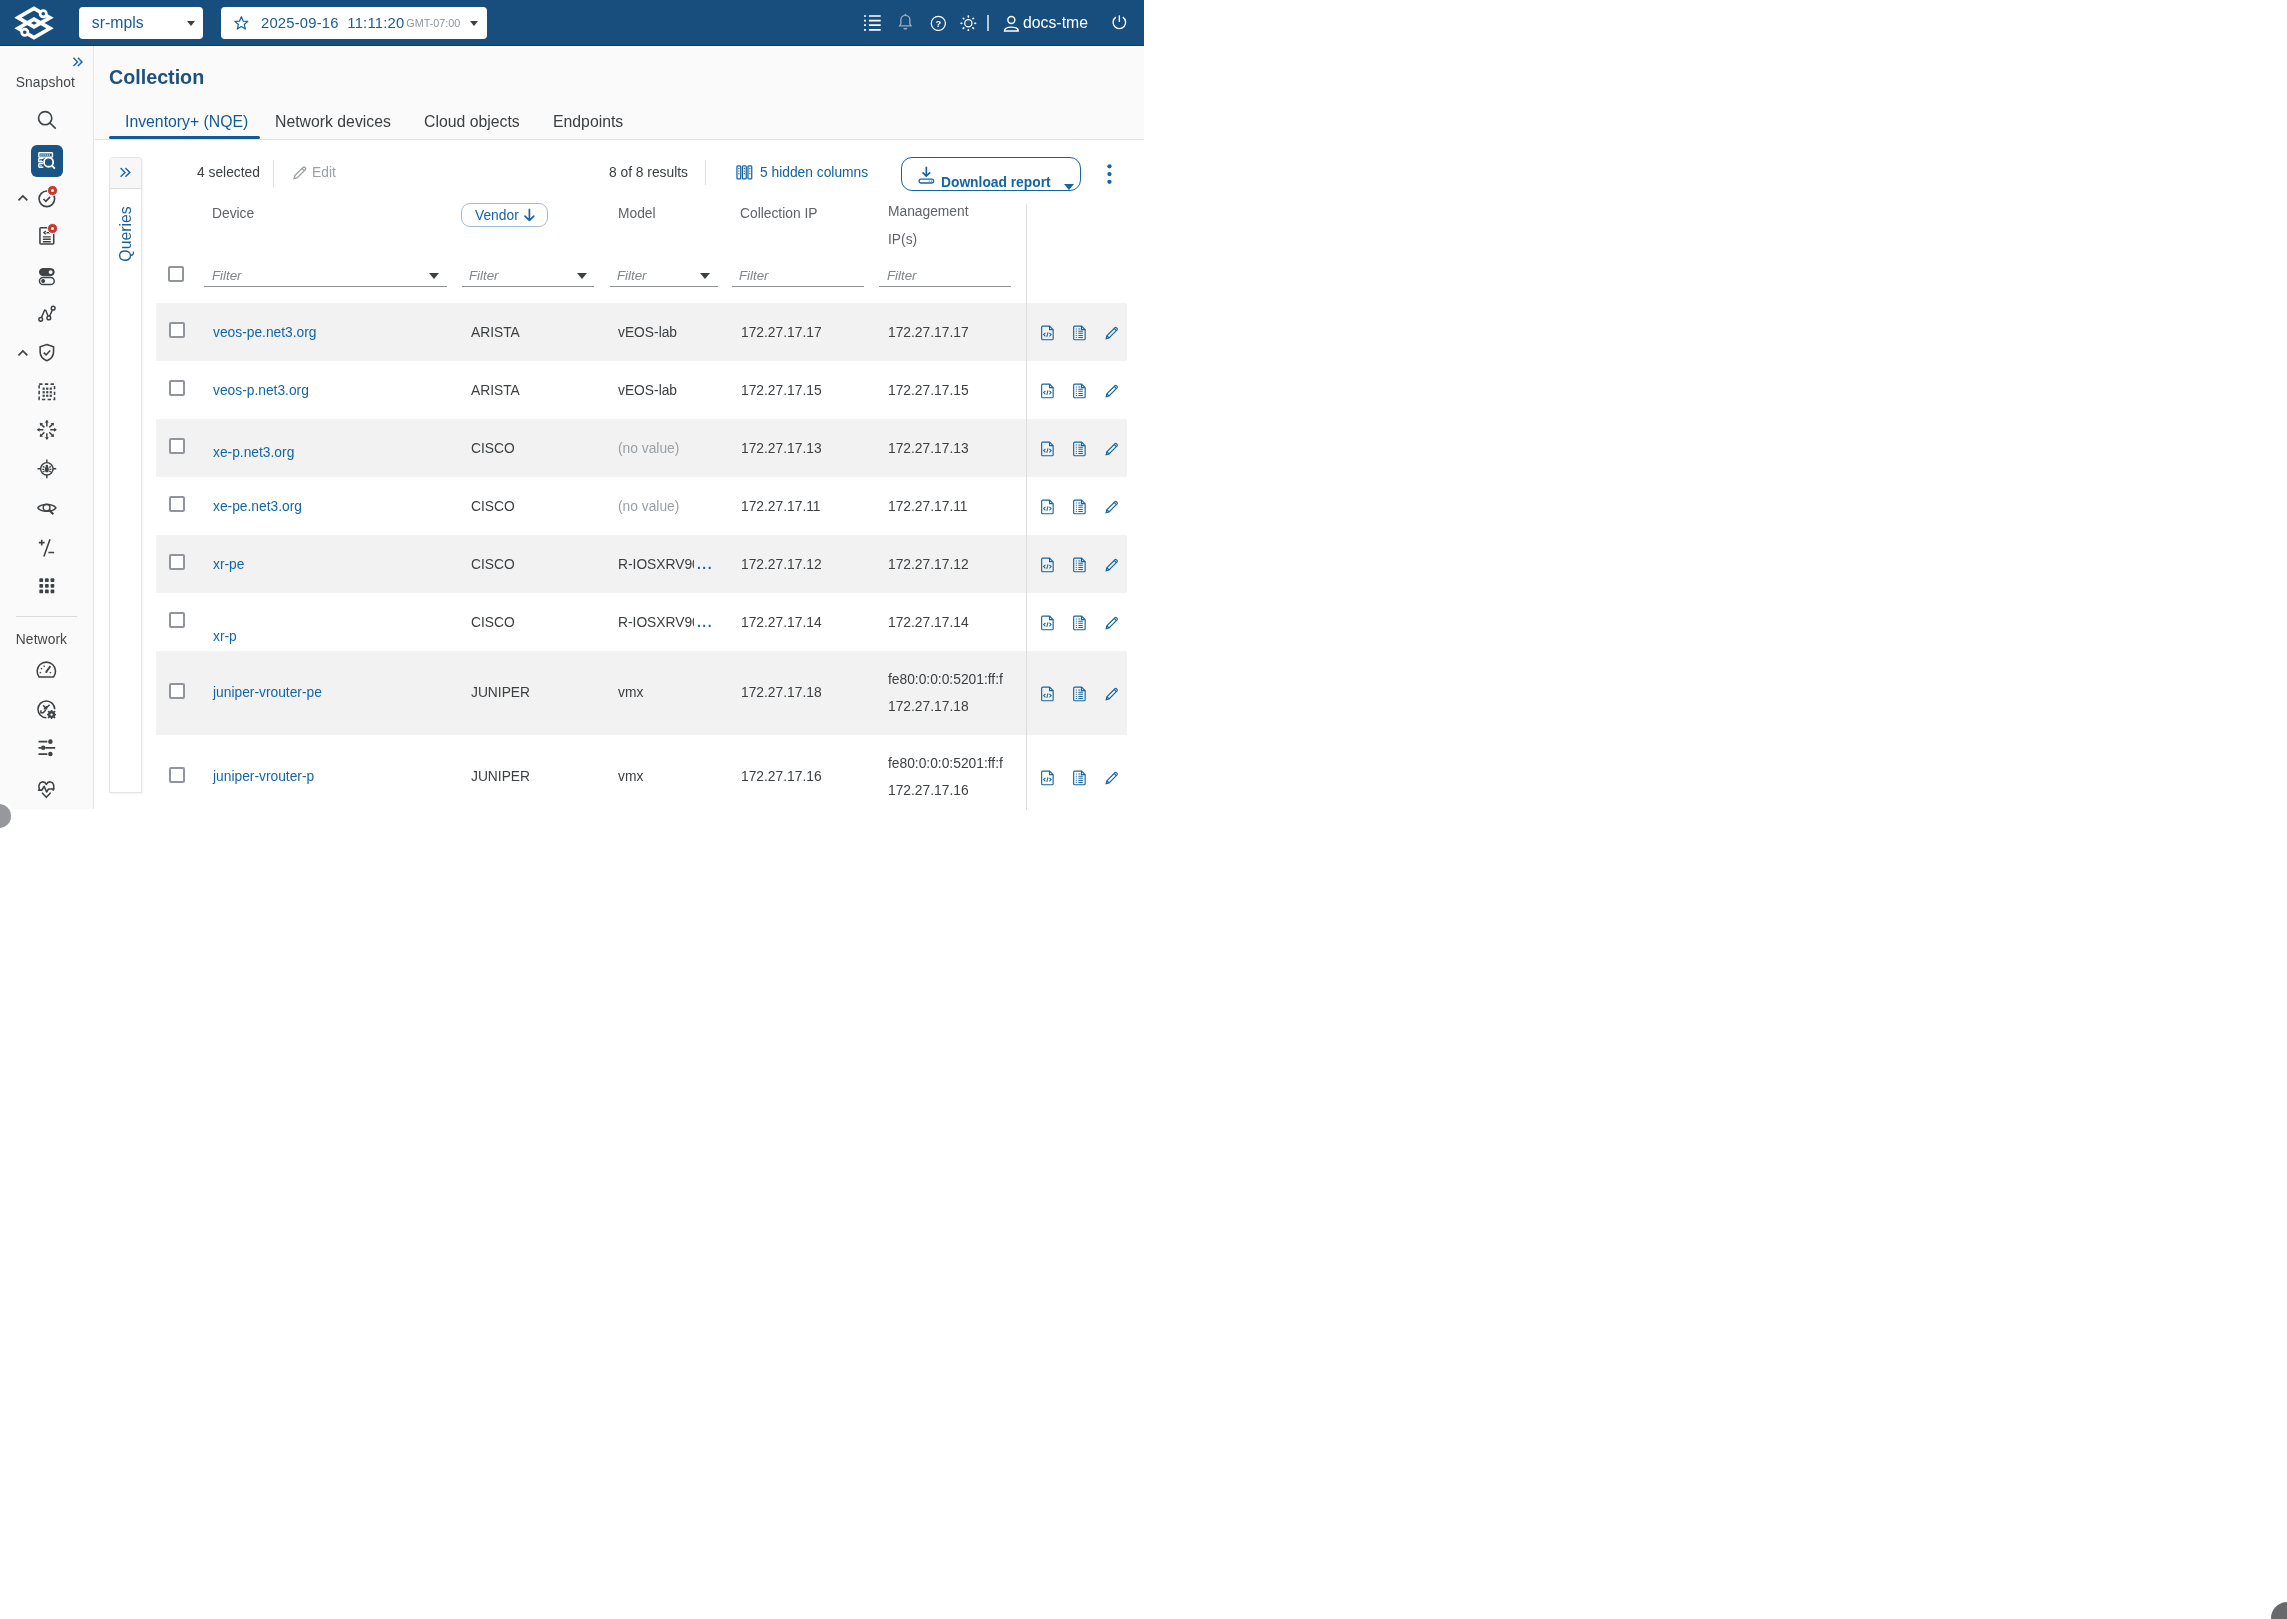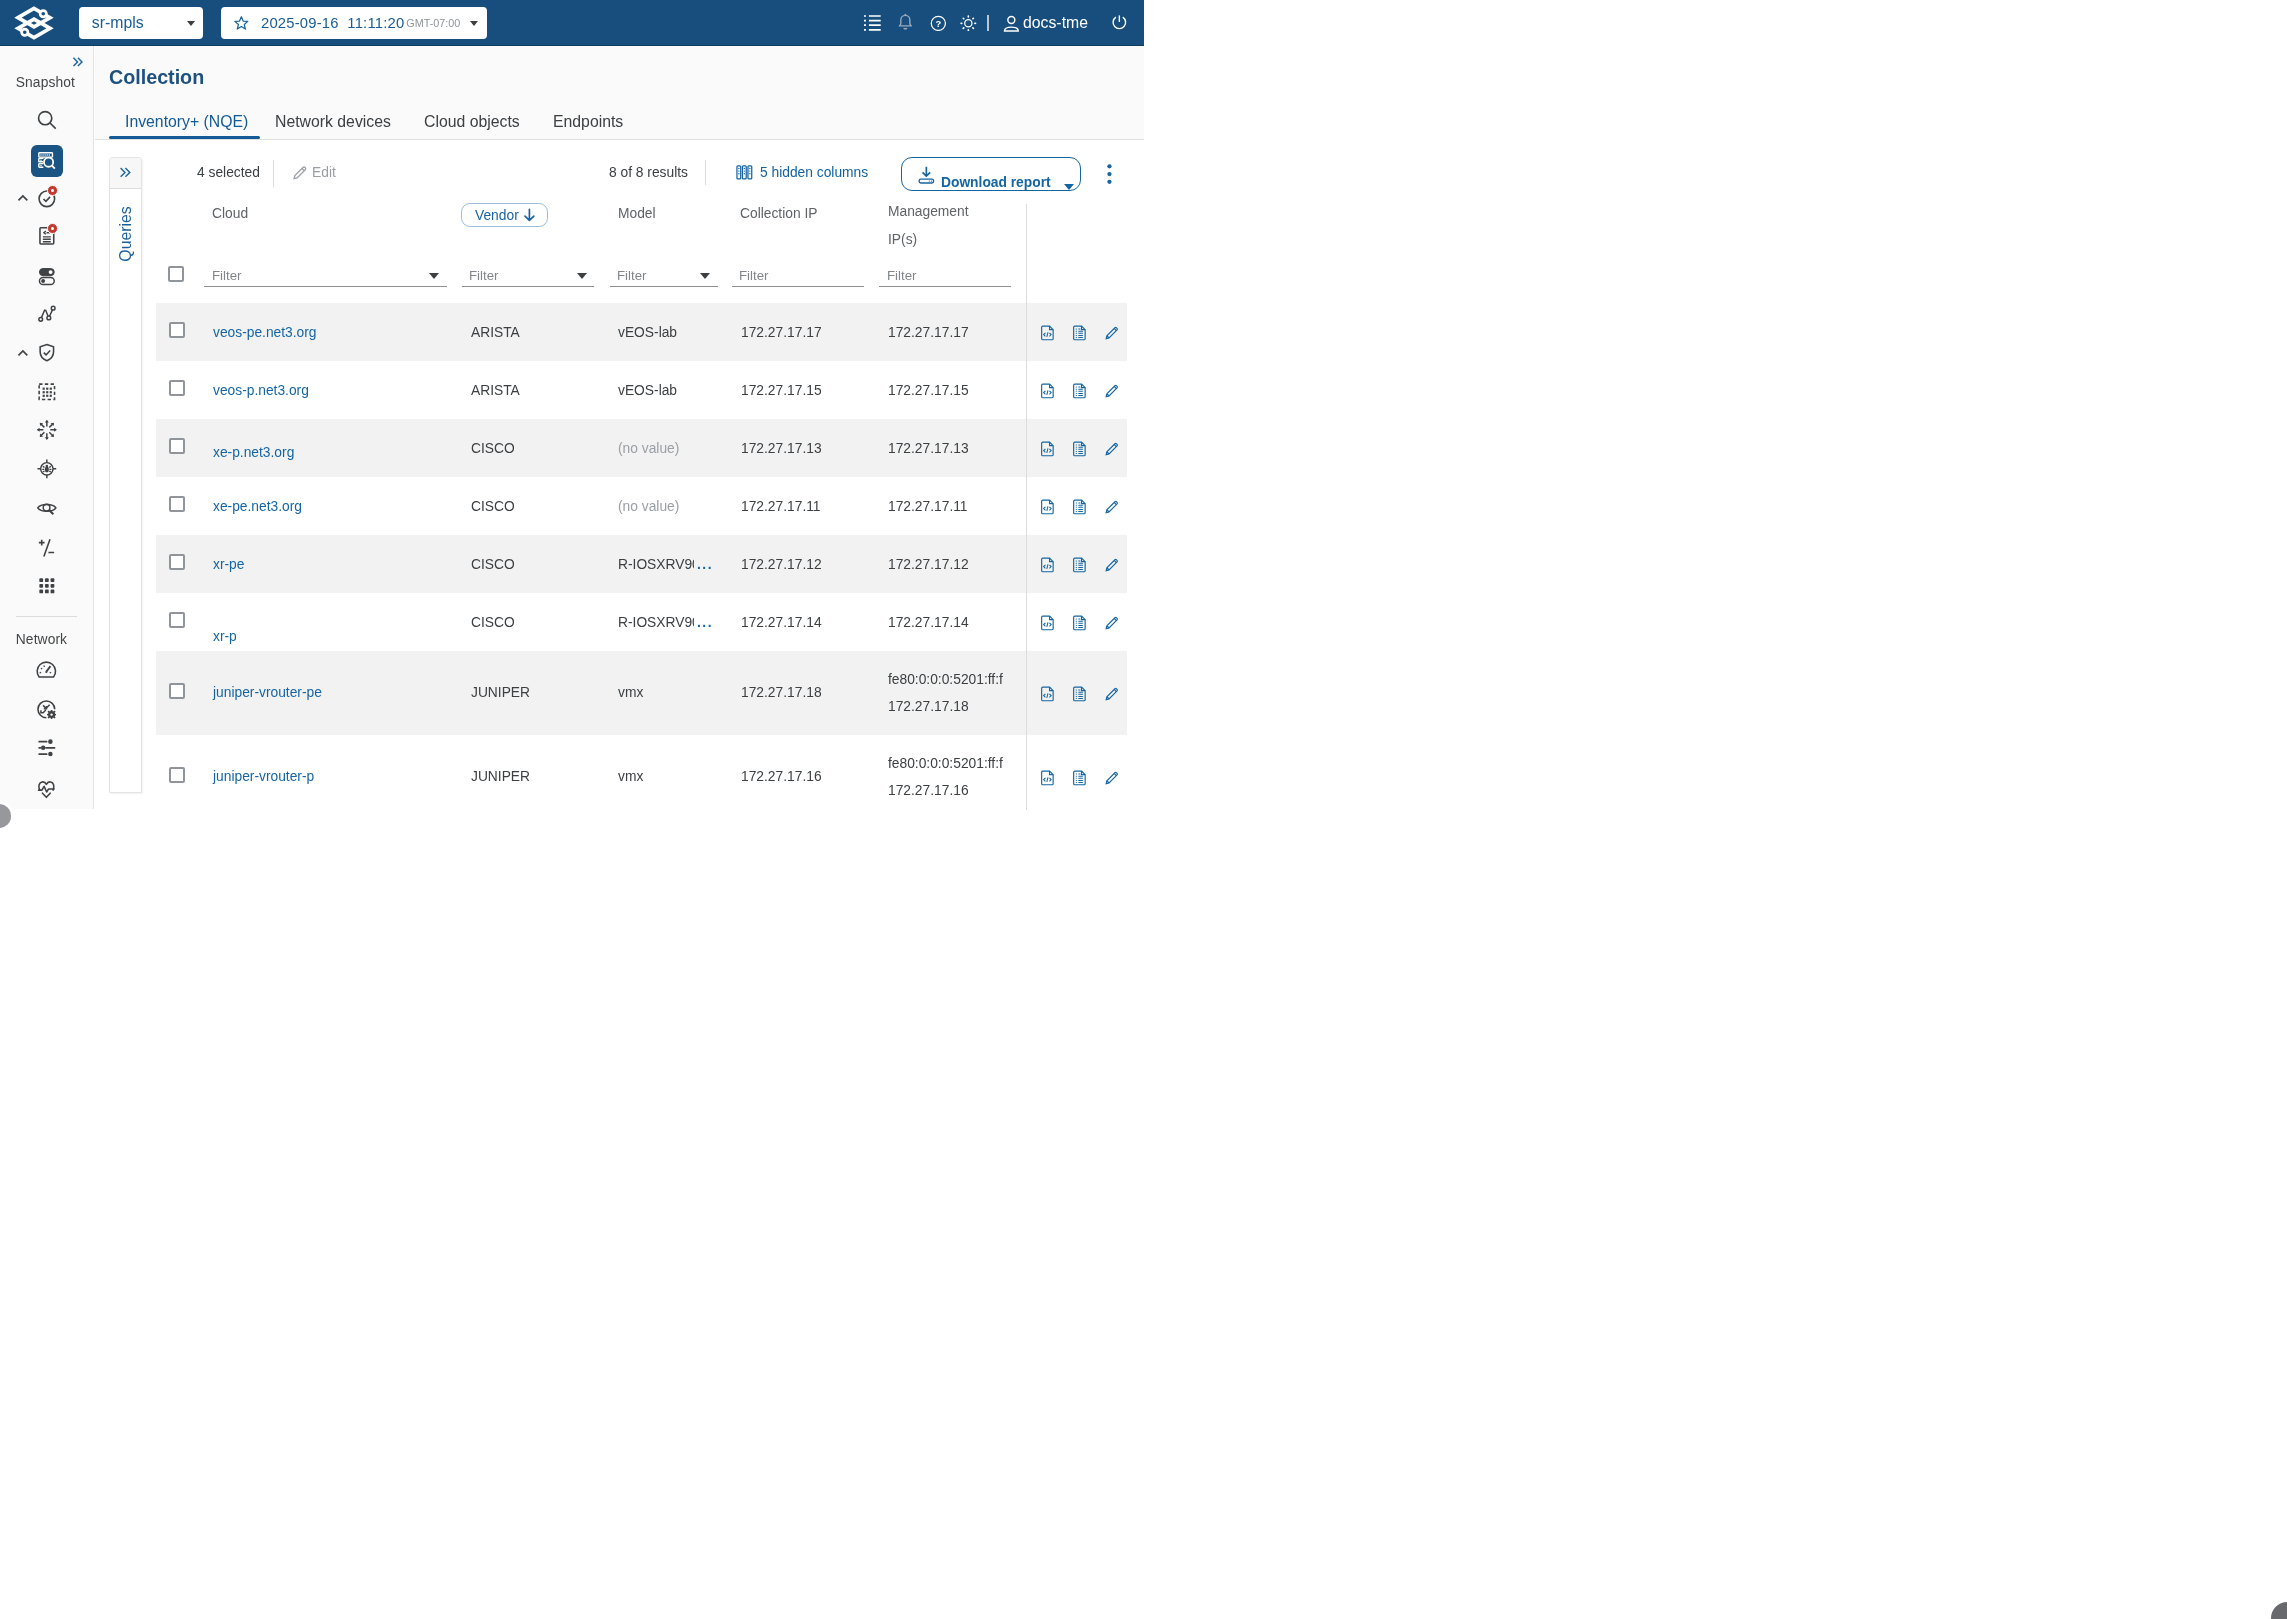--- a/index.html
+++ b/index.html
@@ -42,21 +42,21 @@
 #edit-txt{color:#9aa0a6}
 #hid-txt{color:#13619f}
 #dl-btn{position:absolute;left:901px;top:157px;width:180px;height:34px;border:1.5px solid #1565a3;border-radius:11px;background:#fff;display:flex;align-items:flex-end}
 #dl-btn .t{color:#1565a3;font-size:13.8px;font-weight:bold;margin-left:39px}
 #dl-btn .caret{border-top-color:#1565a3;margin-left:13.8px;border-left-width:5.9px;border-right-width:5.9px;border-top-width:6.9px}
 .vdiv{position:absolute;width:1px;background:#dadce0}
 
 .hdr{position:absolute;font-size:13.8px;color:#5f6368}
 #vendor-chip{position:absolute;left:461px;top:203px;width:87px;height:24px;border:1.5px solid #9dbdda;border-radius:8.9px;display:flex;align-items:center}
 #vendor-chip .t{color:#1a62a5;font-size:13.8px;margin-left:13px}
-.filter{position:absolute;font-size:13.3px;color:#80868b}
+.filter{position:absolute;font-size:13.3px;font-style:italic;color:#80868b}
 .funder{position:absolute;height:1px;background:#8d9194;top:286px}
 .fcaret{position:absolute;top:273px;width:0;height:0;border-left:5.4px solid transparent;border-right:5.4px solid transparent;border-top:6.4px solid #3c4043}
 .cb{position:absolute;width:15.8px;height:15.8px;border:2px solid #8f959a;border-radius:2px;background:#fff}
 #rows{position:absolute;left:156px;top:303px;width:971px}
 .row{position:relative;width:971px}
 .row.g{background:#f2f2f2}
 .row .cell{position:absolute;font-size:13.8px;color:#3c4043;white-space:nowrap}
 .row .dev{color:#1565a6}
 .row .novalue{color:#9aa0a6}
 .row .cb{top:50%;margin-top:-9.9px;left:12.8px}
@@ -307,21 +307,21 @@
   </svg>
   <span class="t">Download report</span>
     <span class="caret"></span>
 </div>
 <svg class="abs" style="left:1107px;top:164px" width="4.9" height="20.7" viewBox="0 0 5 21" fill="#1565a3">
   <circle cx="2.5" cy="2.3" r="2.2"></circle>
     <circle cx="2.5" cy="10.2" r="2.2"></circle>
     <circle cx="2.5" cy="18.1" r="2.2"></circle>
 </svg>
 
-<div class="hdr" style="left:212px;top:206px">Cloud</div>
+<div class="hdr" style="left:212px;top:206px">Device</div>
 <div id="vendor-chip">
     <span class="t">Vendor</span>
   <svg style="margin-left:3px" width="14.8" height="15.8" viewBox="0 0 16 17" fill="none" stroke="#1a62a5" stroke-width="1.8" stroke-linecap="round" stroke-linejoin="round">
       <path d="M8,2.5 V14 M3.2,9.8 L8,14.5 L12.8,9.8"></path>
     </svg>
 </div>
 <div class="hdr" style="left:618px;top:206px">Model</div>
 <div class="hdr" style="left:740px;top:206px">Collection IP</div>
 <div class="hdr" style="left:888px;top:198px;line-height:27.6px">Management<br>IP(s)</div>
 

